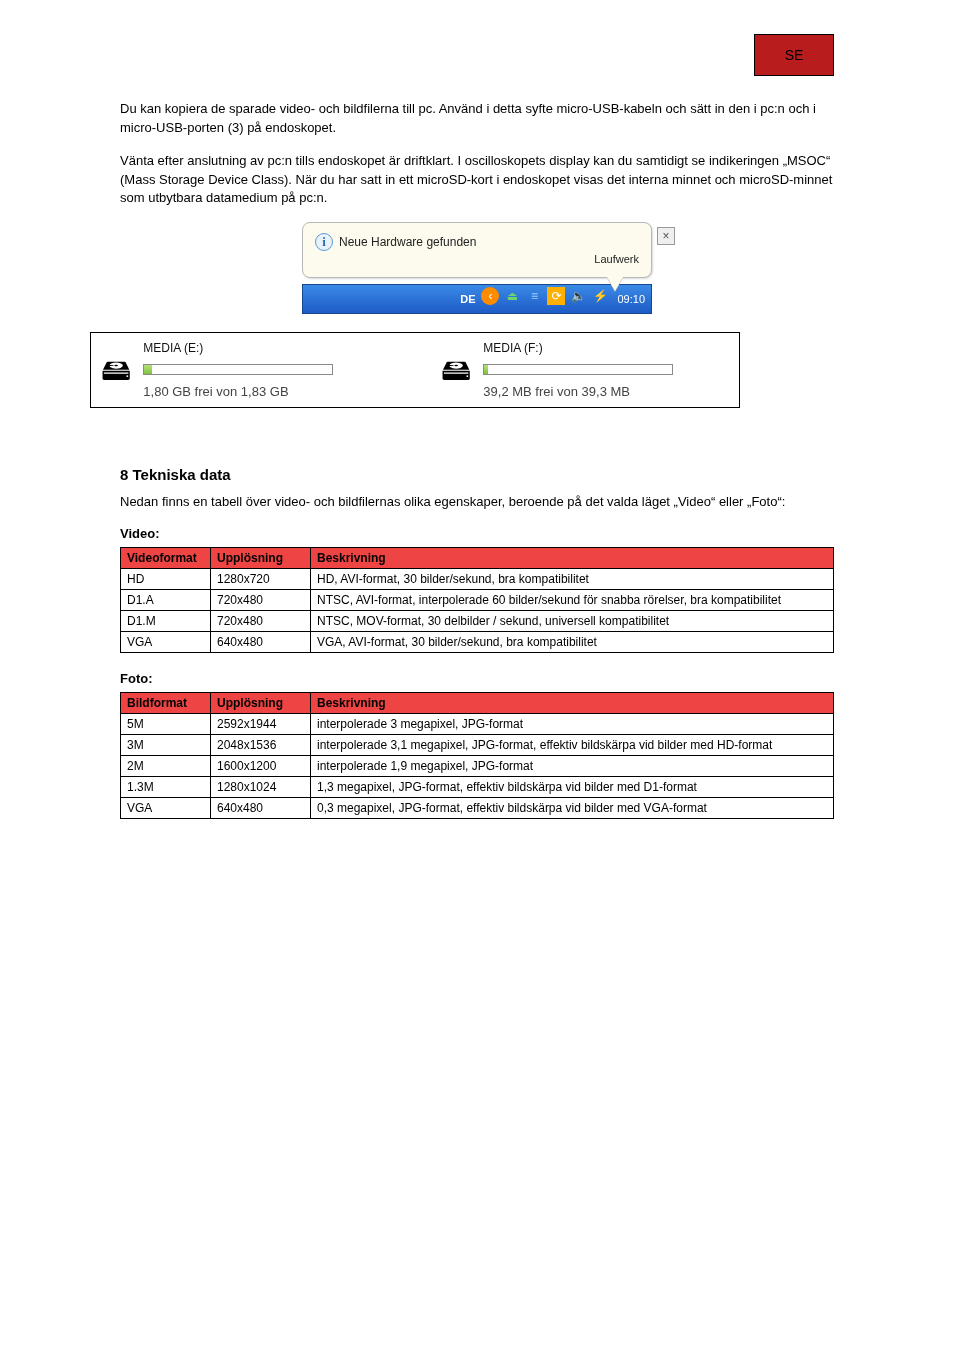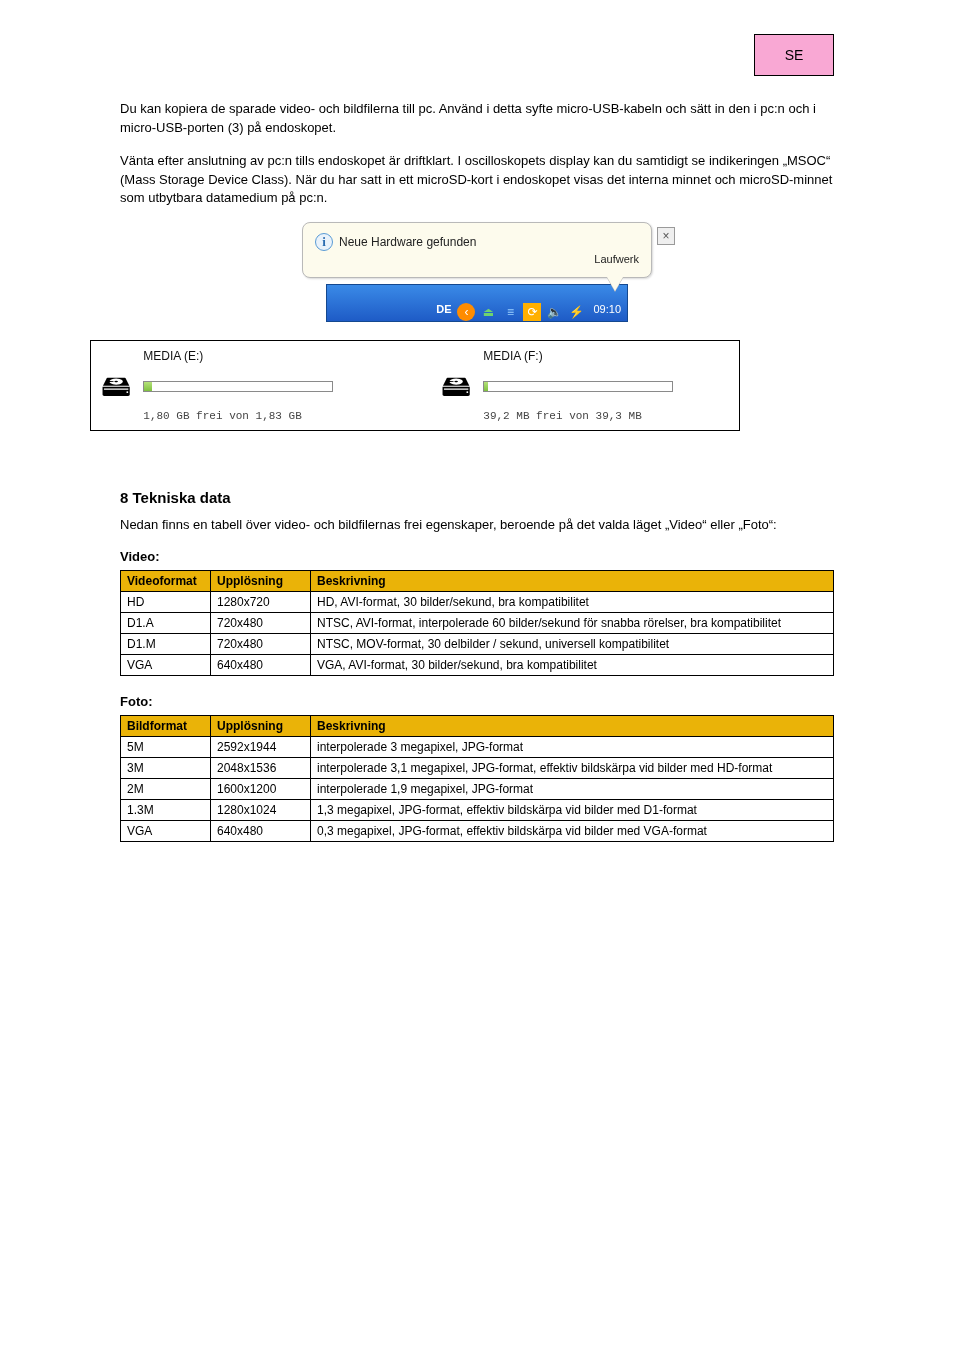--- a/index.html
+++ b/index.html
@@ -14,21 +14,21 @@
     width: 954px;
     padding: 30px 120px 60px 120px;
     position: relative;
   }
   .page-label {
     position: absolute;
     top: 34px;
     right: 120px;
     width: 80px;
     height: 42px;
-    background: #f9a8d4;
+    background: #b91c1c;
     border: 1px solid #000;
     display: flex;
     align-items: center;
     justify-content: center;
     font-size: 14px;
   }
   h2.section {
     font-size: 15px;
     font-weight: bold;
     margin: 0 0 10px 0;
@@ -92,29 +92,29 @@
     bottom: -14px;
     right: 28px;
     width: 0; height: 0;
     border-left: 8px solid transparent;
     border-right: 8px solid transparent;
     border-top: 14px solid #fdfbed;
     filter: drop-shadow(0 1px 0 #b9b9b9);
   }
   
   .taskbar {
-    width: 302px;
+    width: 350px;
     height: 30px;
     margin: 0 auto;
     background: linear-gradient(#3a8ae7, #1e5bc6);
     border: 1px solid #14488f;
     display: flex;
-    align-items: flex-start;
+    align-items: flex-end;
     justify-content: flex-end;
-    padding: 18px 6px;
+    padding: 8px 6px;
     gap: 4px;
     font-family: Tahoma, sans-serif;
   }
   .tb-text { color: #fff; font-size: 11px; font-weight: bold; margin-right: 2px; }
   .tb-icon {
     width: 18px; height: 18px;
     display: flex; align-items: center; justify-content: center;
     font-size: 12px;
   }
   .tb-time { color: #fff; font-size: 11px; margin-left: 4px; }
@@ -132,49 +132,49 @@
   .drive {
     display: flex;
     align-items: center;
     gap: 12px;
     width: 280px;
   }
   .drive-glyph {
     font-size: 30px;
     line-height: 1;
   }
-  .drive-info { display: flex; flex-direction: column; gap: 18px; }
+  .drive-info { display: flex; flex-direction: column; gap: 9px; }
   .drive-name { font-size: 12px; color: #111; }
   .drive-bar {
     width: 190px; height: 11px;
     border: 1px solid #8a8a8a;
     background: #fff;
     position: relative;
   }
   .drive-bar .fill {
     position: absolute; left: 0; top: 0; bottom: 0;
     background: linear-gradient(#b5e27a, #7fc13f);
   }
-  .drive-free { font-size: 11px; color: #444; font-family: Liberation Mono, monospace; }
+  .drive-free { font-size: 13px; color: #444; }
   
   table.spec {
     border-collapse: collapse;
     width: 100%;
     margin: 6px 0 18px 0;
     font-size: 12px;
   }
   table.spec th, table.spec td {
     border: 0.5px solid #000;
     padding: 3px 6px;
     text-align: left;
     vertical-align: top;
   }
   table.spec th {
     font-weight: bold;
-    background: #eab308;
+    background: #ef4444;
   }
   .tbl-caption {
     font-size: 13px;
     font-weight: bold;
     margin: 6px 0 2px 0;
   }
   .top-gap { height: 70px; }
 </style>
 </head>
 <body>
@@ -230,21 +230,21 @@
           <div class="drive-free">39,2 MB frei von 39,3 MB</div>
         </div>
       </div>
     </div>
   </div>
 
 
   <div style="height:40px"></div>
 
   <h2 class="section">8 Tekniska data</h2>
-  <p class="body">Nedan finns en tabell över video- och bildfilernas frei egenskaper, beroende på det valda läget „Video“  eller „Foto“:</p>
+  <p class="body">Nedan finns en tabell över video- och bildfilernas olika egenskaper, beroende på det valda läget „Video“  eller „Foto“:</p>
 
   <div class="tbl-caption">Video:</div>
   <table class="spec">
     <thead>
       <tr>
         <th style="width:90px">Videoformat</th>
         <th style="width:100px">Upplösning</th>
         <th>Beskrivning</th>
       </tr>
     </thead>

